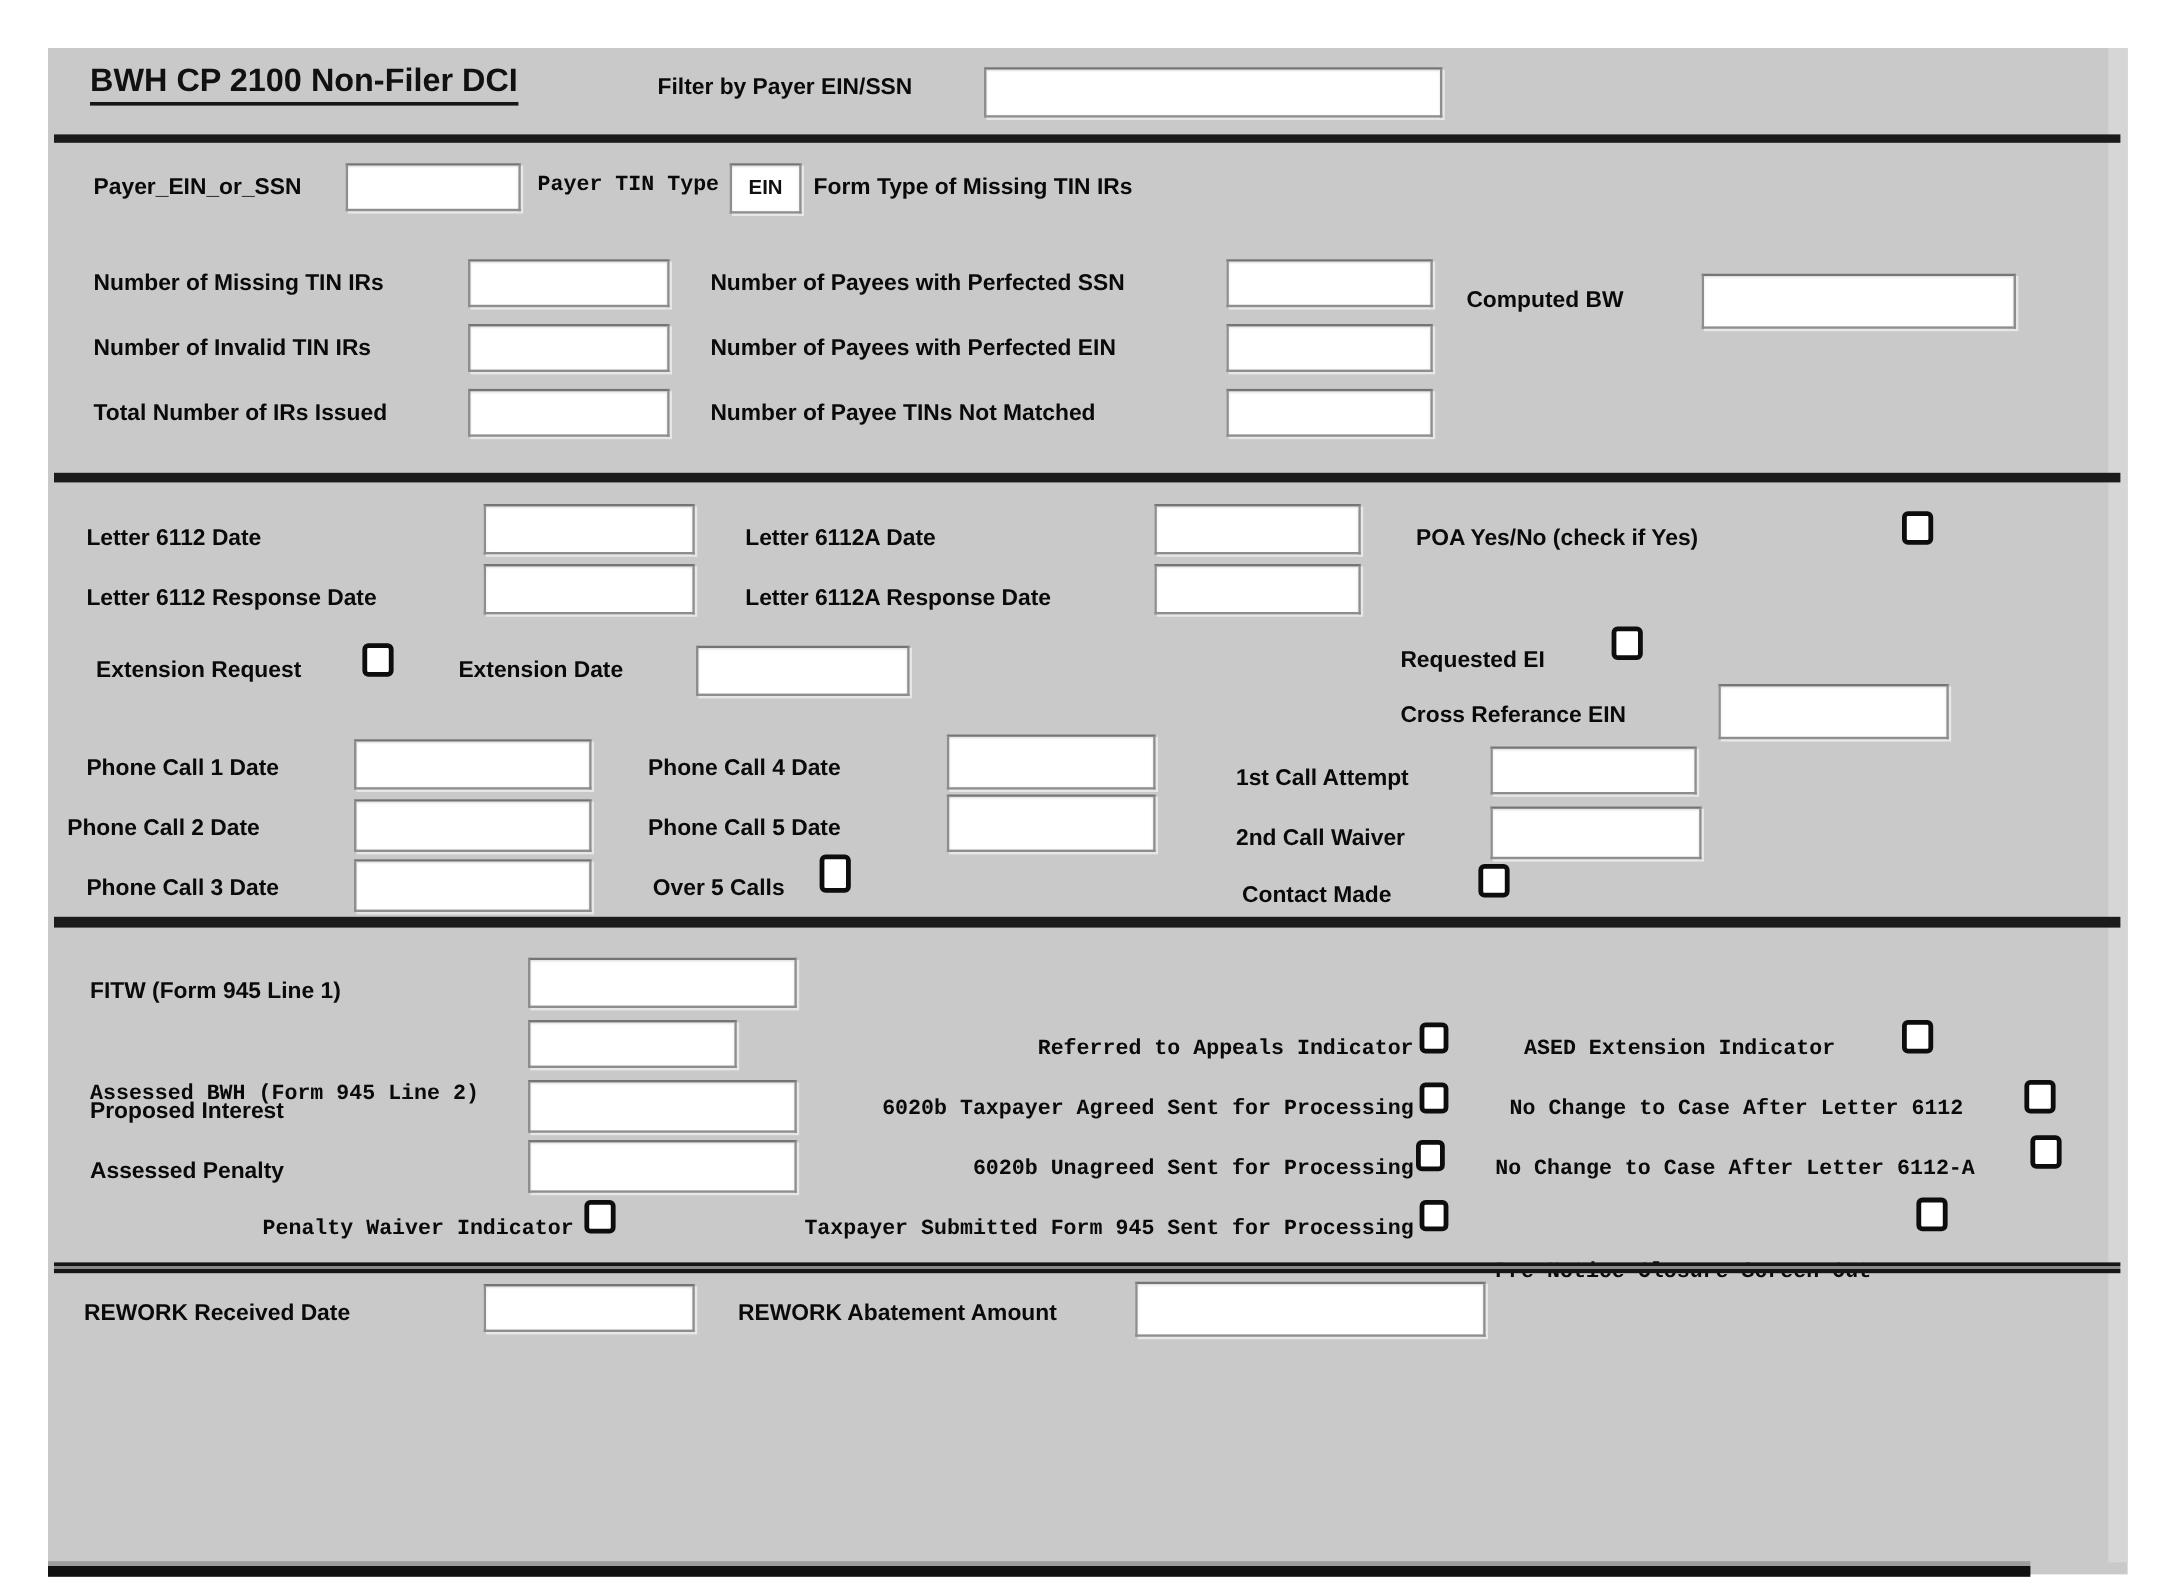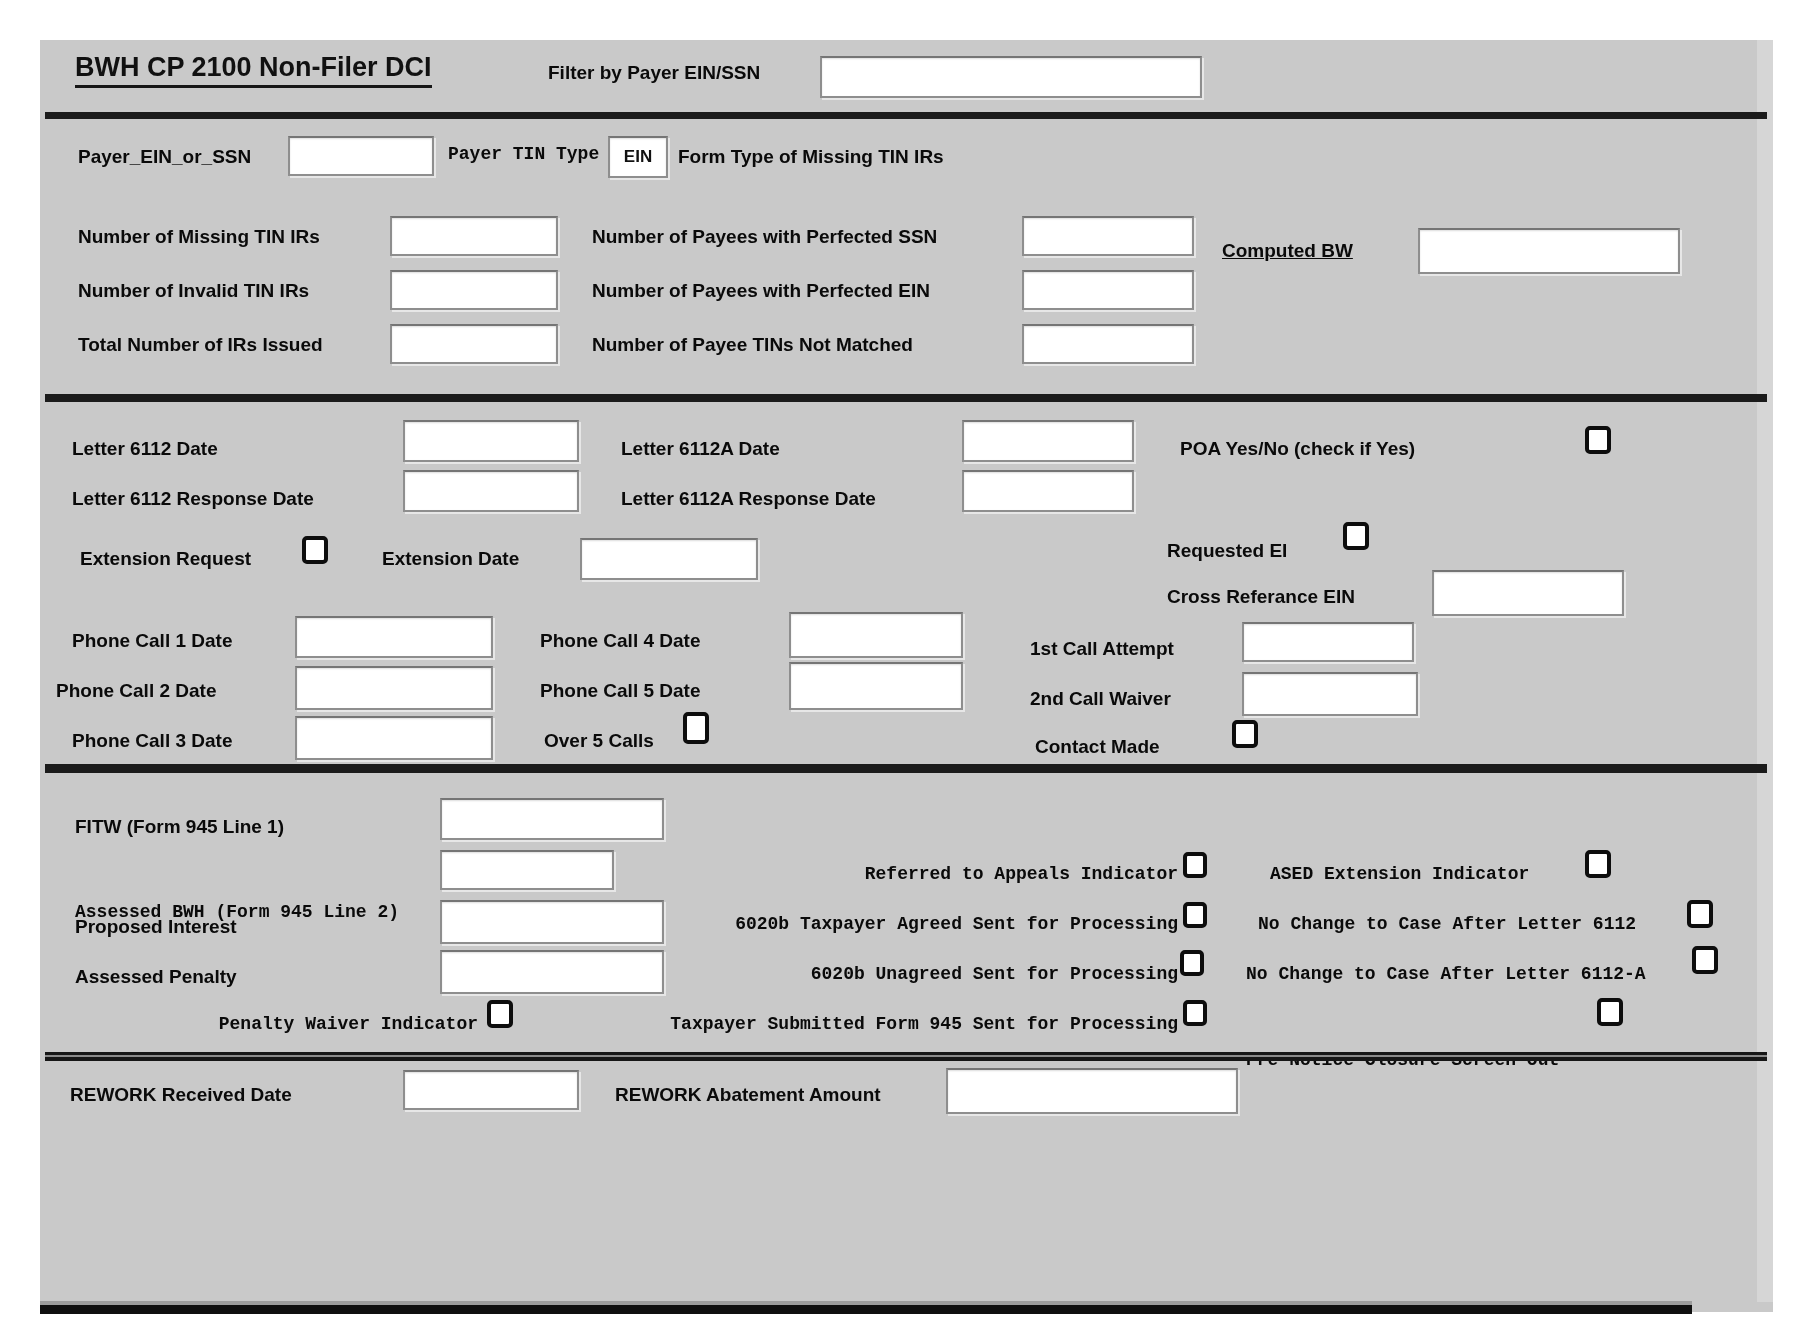--- a/index.html
+++ b/index.html
@@ -38,21 +38,21 @@
   <div class="lbl" style="left:78px; top:146px;">Payer_EIN_or_SSN</div>
   <div class="inp" style="left:288px; top:136px; width:146px; height:40px;"></div>
   <div class="lbl sm" style="left:448px; top:144px;">Payer TIN Type</div>
   <div class="inp val-center" style="left:608px; top:136px; width:60px; height:42px; font-size:17px;">EIN</div>
   <div class="lbl" style="left:678px; top:146px;">Form Type of Missing TIN IRs</div>
 
   <div class="lbl" style="left:78px; top:226px;">Number of Missing TIN IRs</div>
   <div class="inp" style="left:390px; top:216px; width:168px; height:40px;"></div>
   <div class="lbl" style="left:592px; top:226px;">Number of Payees with Perfected SSN</div>
   <div class="inp" style="left:1022px; top:216px; width:172px; height:40px;"></div>
-  <div class="lbl" style="left:1222px; top:240px;text-decoration:underline;">Computed BW</div>
+  <div class="lbl" style="left:1222px; top:240px;">Computed BW</div>
   <div class="inp" style="left:1418px; top:228px; width:262px; height:46px;"></div>
 
   <div class="lbl" style="left:78px; top:280px;">Number of Invalid TIN IRs</div>
   <div class="inp" style="left:390px; top:270px; width:168px; height:40px;"></div>
   <div class="lbl" style="left:592px; top:280px;">Number of Payees with Perfected EIN</div>
   <div class="inp" style="left:1022px; top:270px; width:172px; height:40px;"></div>
 
   <div class="lbl" style="left:78px; top:334px;">Total Number of IRs Issued</div>
   <div class="inp" style="left:390px; top:324px; width:168px; height:40px;"></div>
   <div class="lbl" style="left:592px; top:334px;">Number of Payee TINs Not Matched</div>

